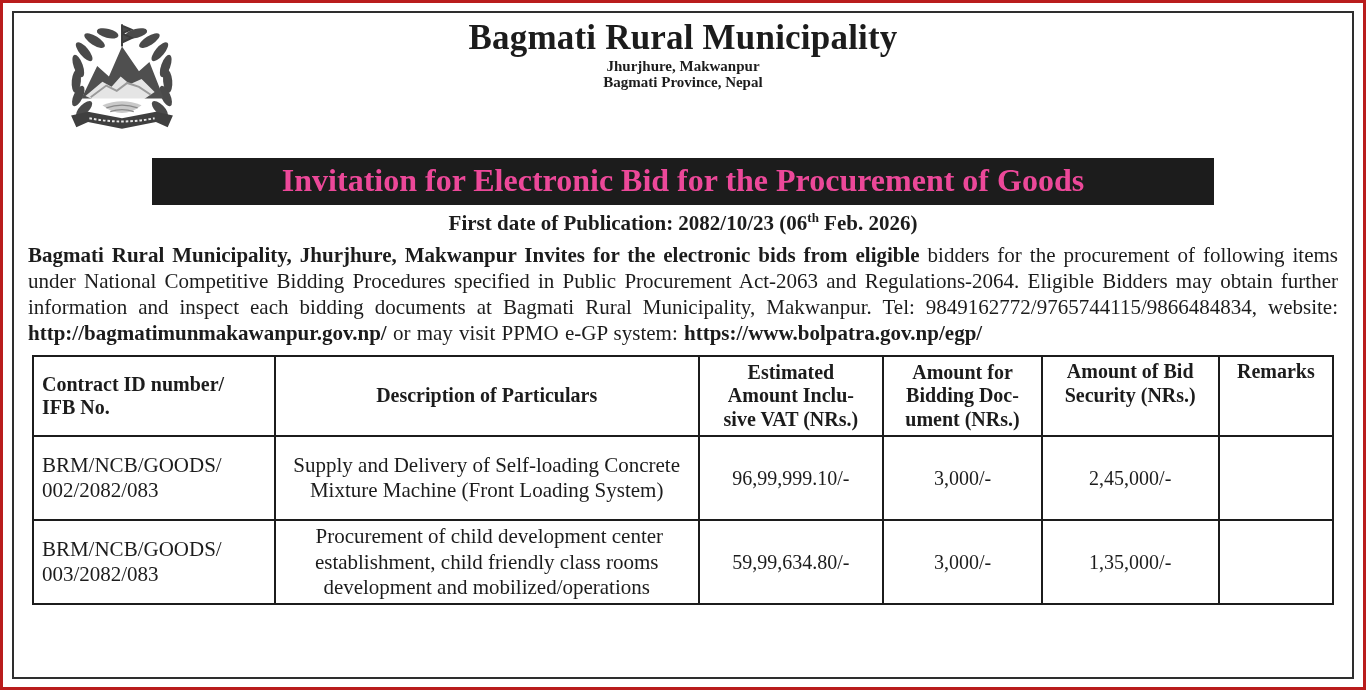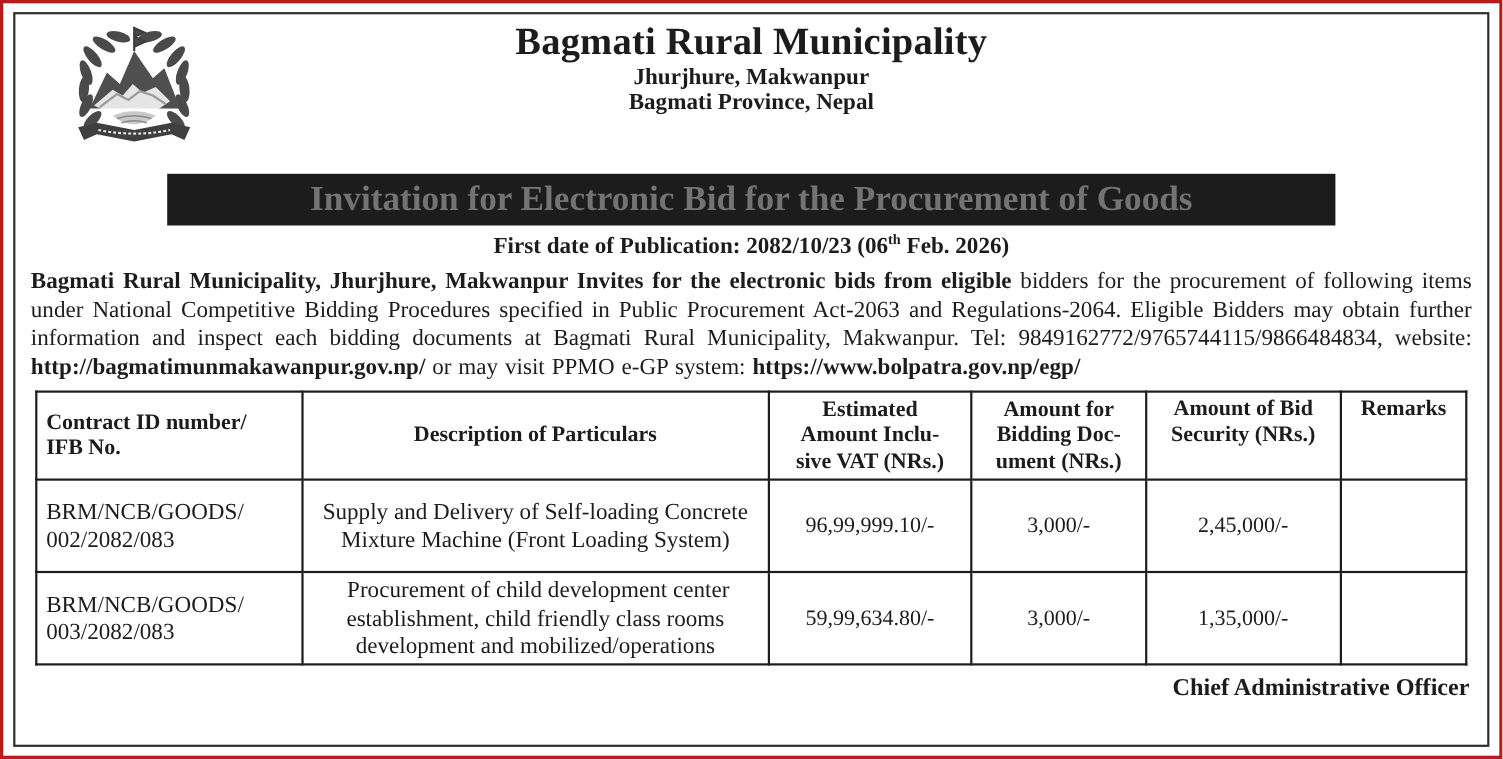--- a/index.html
+++ b/index.html
@@ -28,21 +28,21 @@
   .logo {
     position: absolute; left: 28px; top: 4px;
     width: 132px; height: 124px;
   }
   .org-name {
     font-size: 35px; font-weight: bold; line-height: 1.1; letter-spacing: .2px;
   }
   .office-name {
     font-size: 35px; font-weight: bold; line-height: 1.12;
   }
-  .addr { font-size: 21px; font-weight: bold; line-height: 1.12; }
+  .addr { font-size: 15px; font-weight: bold; line-height: 1.12; }
   
   .banner-wrap { text-align: center; margin-top: 9px; }
   .banner {
     display: inline-block;
     width: 81%;
     background: #1c1c1c;
     color: #ffffff;
     font-size: 32px; font-weight: bold;
     line-height: 1.35;
     padding: 1px 4px 3px 4px;
@@ -135,21 +135,21 @@
 
         <path d="M22 148 L48 142 L100 152 L152 142 L178 148 L170 166 L152 158 L100 168 L48 158 L30 166 Z" fill="#3f3f3f"></path>
         <path d="M50 152 Q100 162 150 152" stroke="#e8e8e8" stroke-width="3" fill="none" stroke-dasharray="4 3"></path>
       </svg>
       <div class="org-name">Bagmati Rural Municipality</div>
       <div class="addr">Jhurjhure, Makwanpur</div>
       <div class="addr">Bagmati Province, Nepal</div>
     </div>
 
     <div class="banner-wrap">
-      <div class="banner" style="background: rgb(28, 28, 28); color: #737373;">Invitation for Electronic Bid for the Procurement of Goods</div>
+      <div class="banner" style="background: rgb(28, 28, 28); color: #ec4899;">Invitation for Electronic Bid for the Procurement of Goods</div>
     </div>
 
     <div class="pubdate"><span>First date of Publication: 2082/10/23 (06</span><sup>th</sup><span> Feb. 2026)</span></div>
 
     <p class="notice"><span style="font-weight: bold;">Bagmati Rural Municipality, Jhurjhure, Makwanpur Invites for the electronic bids from eligible</span><span> bidders for the procurement of following items under National Competitive Bidding Procedures specified in Public Procurement Act-2063 and Regulations-2064. Eligible Bidders may obtain further information and inspect each bidding documents at Bagmati Rural Municipality, Makwanpur. Tel: 9849162772/9765744115/9866484834, website: </span><span style="font-weight: bold;">http://bagmatimunmakawanpur.gov.np/</span><span> or may visit PPMO e-GP system: </span><span style="font-weight: bold;">https://www.bolpatra.gov.np/egp/</span></p>
 
     <table class="bid-table">
       <colgroup>
           <col style="width: 18.6%;">
           <col style="width: 32.6%;">
@@ -189,16 +189,15 @@
 003/2082/083</td>
             <td class="cell-description"> Procurement of child development center establishment, child friendly class rooms development and mobilized/operations</td>
             <td class="cell-center">59,99,634.80/-</td>
             <td class="cell-center">3,000/-</td>
             <td class="cell-center">1,35,000/-</td>
             <td class="cell-center"></td>
           </tr>
         </tbody>
     </table>
 
-    <div class="footer-sign">Chief Administrative Officer</div>
 
   </div>
 </div>
 
 </body></html>

